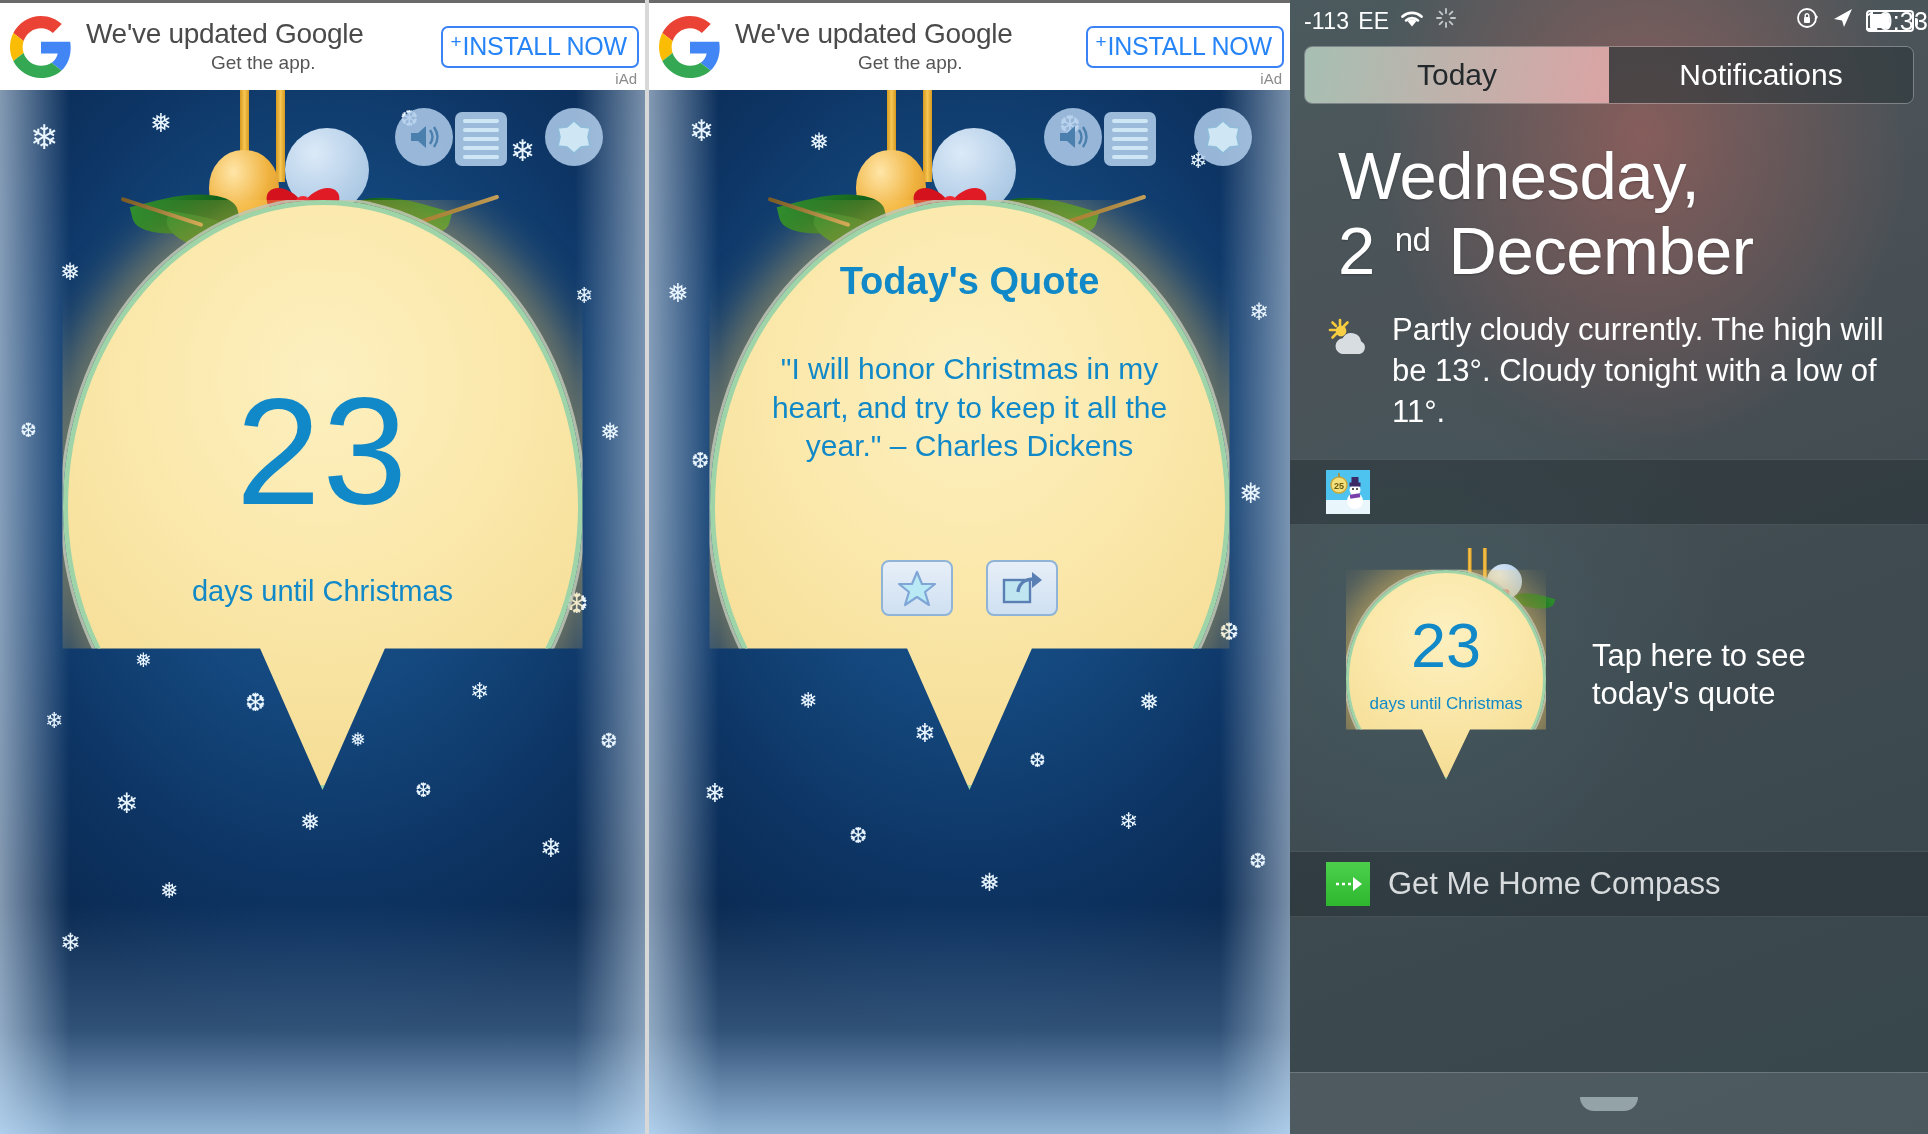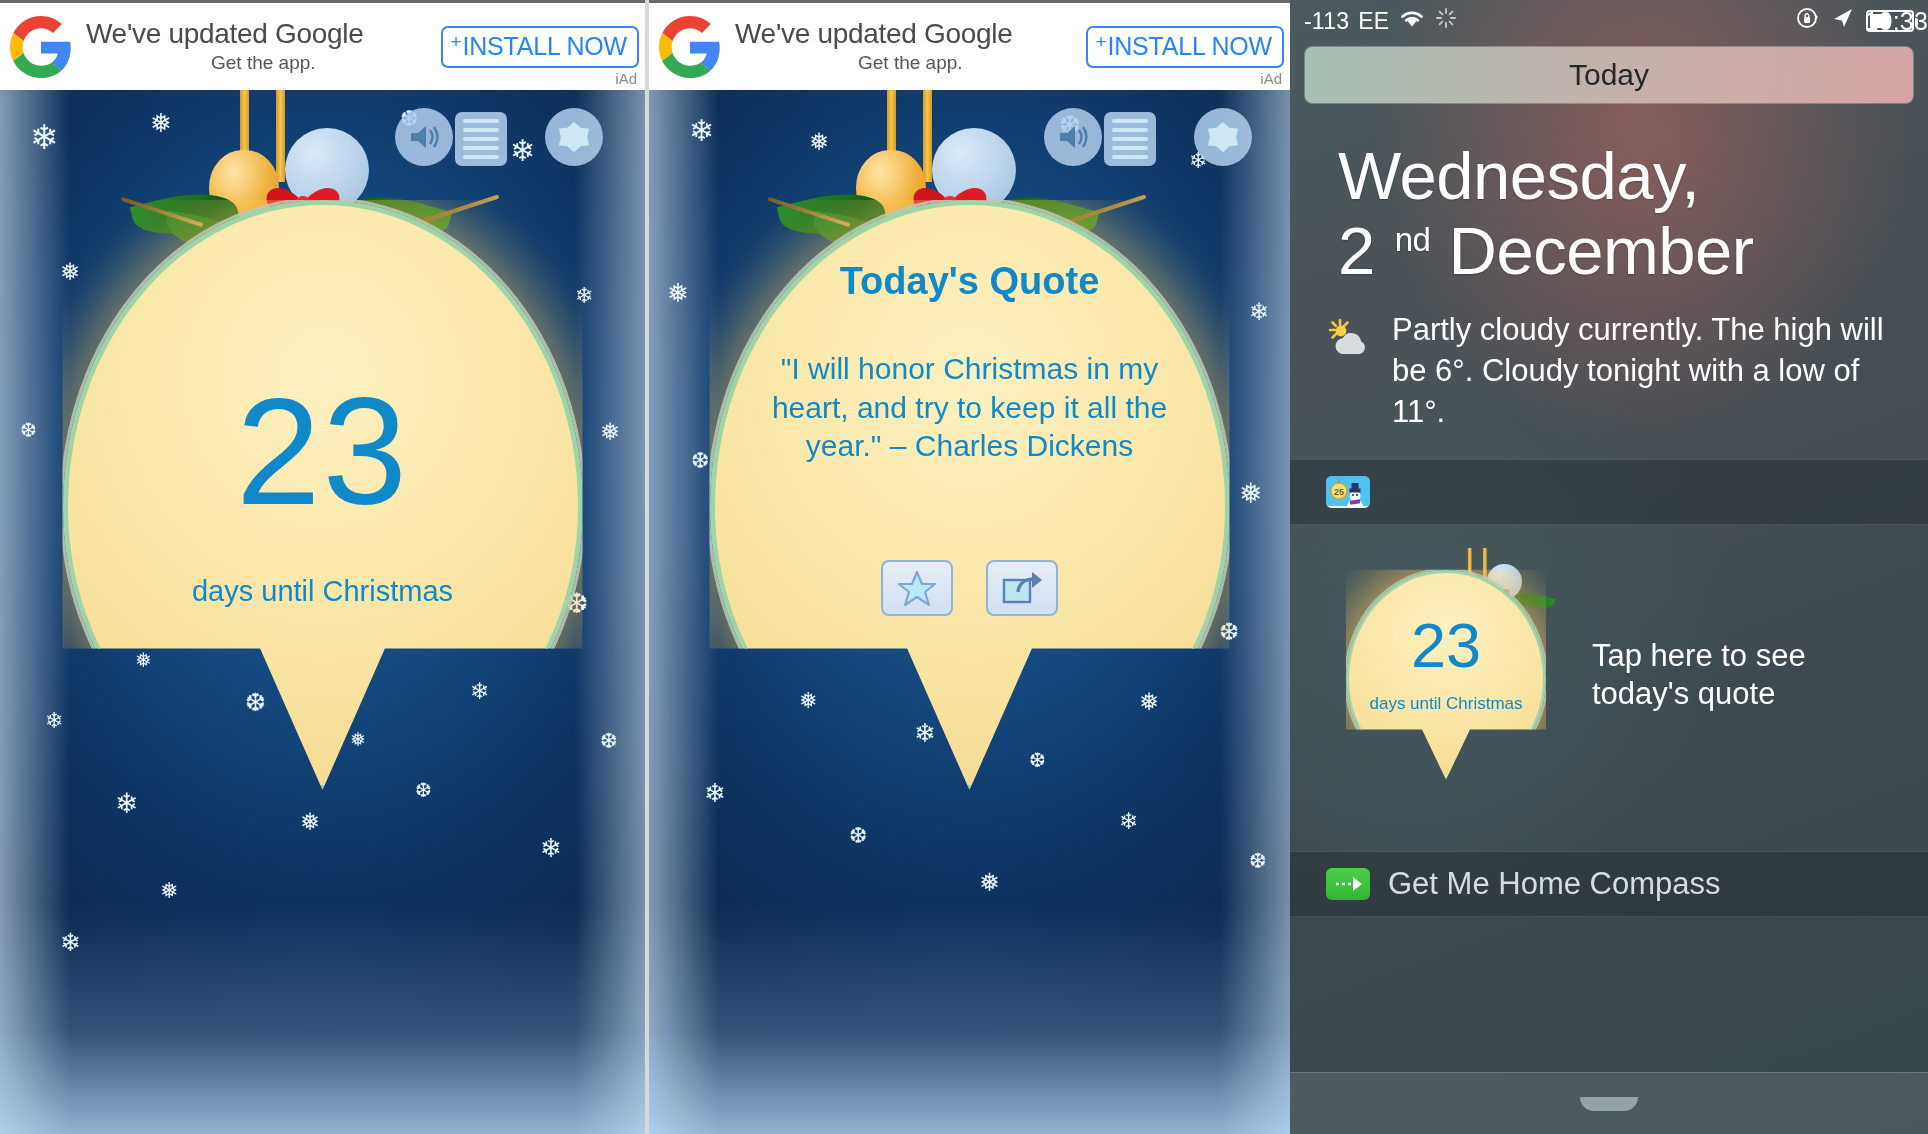--- a/index.html
+++ b/index.html
@@ -218,21 +218,21 @@
   .wx-icon { flex: 0 0 auto; width: 48px; height: 44px; position: relative; margin-top: 8px; }
   .nc-weather p { font-size: 31px; line-height: 1.32; font-weight: 300; }
 
   .nc-section-head {
     margin-top: 26px;
     background: rgba(30,40,45,.42);
     border-top: 1px solid rgba(255,255,255,.12);
     border-bottom: 1px solid rgba(255,255,255,.10);
     height: 66px; display: flex; align-items: center; gap: 18px; padding: 0 0 0 36px;
   }
-  .app-icon { width: 44px; height: 32px; border-radius: 6px; flex: 0 0 44px; position: relative; overflow: hidden; font-weight: bold; }
+  .app-icon { width: 44px; height: 44px; border-radius: 0; flex: 0 0 44px; position: relative; overflow: hidden; font-weight: bold; }
   .app-icon.xmas { background: linear-gradient(to bottom,#62c8f0,#bde6f7 60%,#e8f6fc); }
   .app-icon.compass { background: linear-gradient(to bottom,#4cd04c,#2eb82e); display:flex;align-items:center;justify-content:center;}
   .nc-section-head span.t { font-size: 31px; color: #d8dcde; font-weight: 400; }
 
   .widget {
     position: relative; height: 300px; display: flex; align-items: center; padding-left: 56px; gap: 46px;
   }
   .w-heart { position: relative; width: 200px; height: 210px; flex: 0 0 200px; }
   .w-heart .heart {
     border-width: 3px;
@@ -534,20 +534,23 @@
         <span class="battery">
             <span style="width: 48%;"></span>
           </span>
       </div>
     </div>
 
     <div class="nc-tabs">
       <div class="nc-tab active">
         <span>Today</span>
       </div>
+      <div class="nc-tab inactive">
+        <span>Notifications</span>
+      </div>
     </div>
 
     <div class="nc-date">
       <div>Wednesday,</div>
       <div><span>2</span><sup>nd</sup> <span>December</span></div>
     </div>
 
     <div class="nc-weather">
       <span class="wx-icon">
         <svg width="48" height="44" viewBox="0 0 48 44">
@@ -555,21 +558,21 @@
             <line x1="14" y1="2" x2="14" y2="7"></line>
             <line x1="4" y1="12" x2="9" y2="12"></line>
             <line x1="6.5" y1="4.5" x2="10" y2="8"></line>
             <line x1="21.5" y1="4.5" x2="18" y2="8"></line>
             <line x1="6.5" y1="19.5" x2="10" y2="16"></line>
           </g>
           <circle cx="15" cy="13" r="5.4" fill="#f7cf45"></circle>
           <path d="M16 36 a8 8 0 0 1 0.6 -15.8 a10 10 0 0 1 18.6 3.4 a6.6 6.6 0 0 1 -1.6 12.4 Z" fill="#d7dde0"></path>
         </svg>
       </span>
-      <p>Partly cloudy currently. The high will be 6°. Cloudy tonight with a low of 11°.</p>
+      <p>Partly cloudy currently. The high will be 13°. Cloudy tonight with a low of 11°.</p>
     </div>
 
     <div class="nc-section-head">
       <span class="app-icon xmas">
         <svg width="44" height="44" viewBox="0 0 44 44">
           <rect width="44" height="44" fill="#4ec3ef"></rect>
           <rect y="30" width="44" height="14" fill="#e9f7fd"></rect>
           <circle cx="13" cy="15" r="8" fill="#f4e07a" stroke="#caa93c" stroke-width="1.4"></circle>
           <text x="13" y="19" font-size="9" text-anchor="middle" fill="#6b5a12" font-family="sans-serif">25</text>
           <line x1="13" y1="3" x2="13" y2="7" stroke="#b38b2a" stroke-width="1.6"></line>

